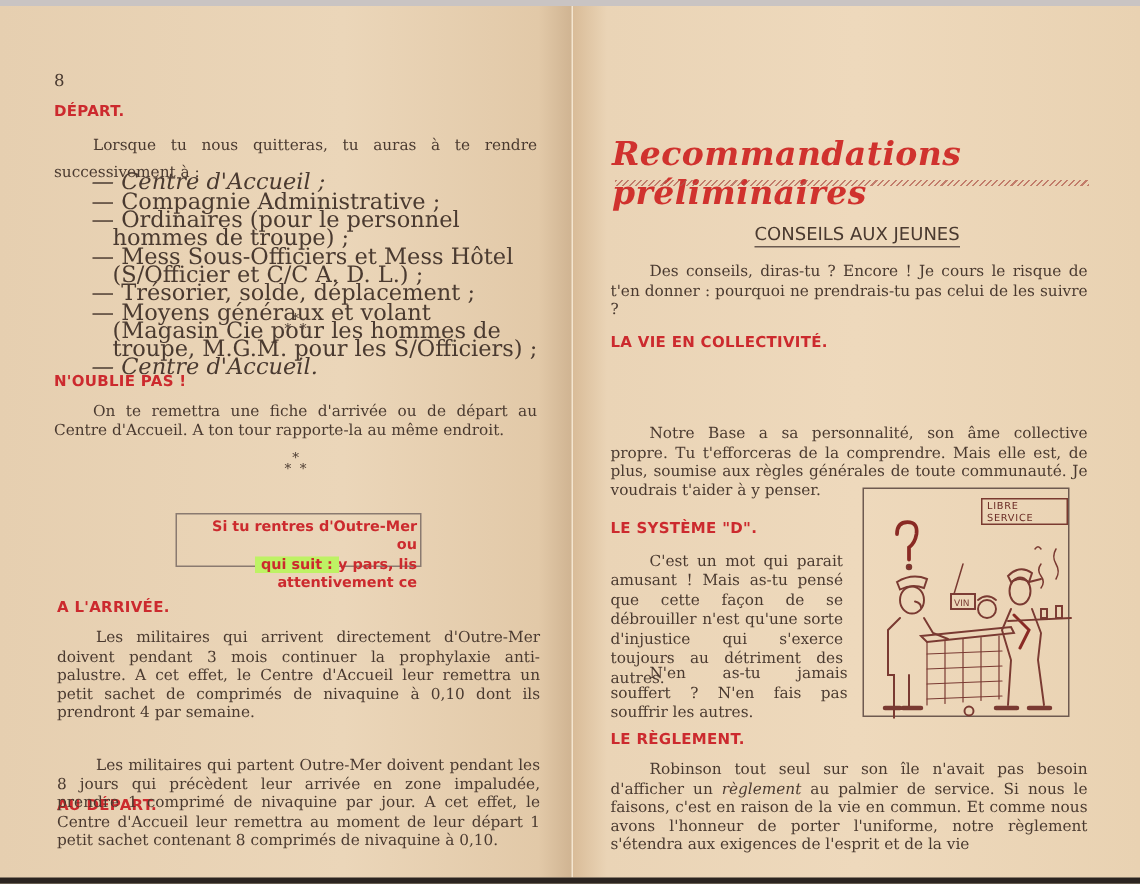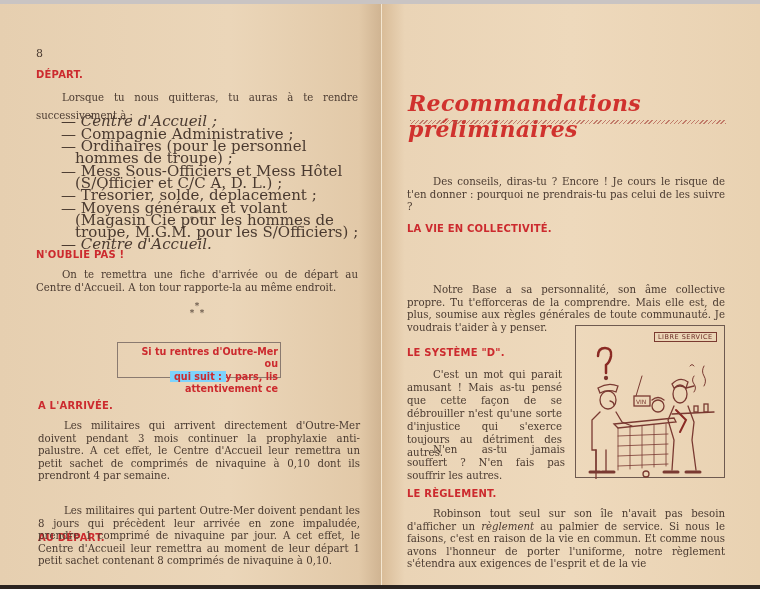--- a/index.html
+++ b/index.html
@@ -15,27 +15,27 @@
   .pageno { position: absolute; left: 36px; top: 47px; font-size: 11px; color: #4a3a30; }
   .hd { position: absolute; font-family: "DejaVu Sans", sans-serif; font-weight: bold; font-size: 10px; color: #cc2a2e; letter-spacing: 0.2px; }
   .txt { position: absolute; font-size: 10.2px; line-height: 12.6px; color: #4a3a30; text-align: justify; }
   .indent { text-indent: 26px; }
   .list { position: absolute; list-style: none; font-size: 15px; line-height: 12px; }
   .list li { padding-left: 14px; text-indent: -14px; margin-bottom: 0.5px; }
   .list li.it { font-style: italic; }
   .stars { position: absolute; font-size: 9px; line-height: 7px; text-align: center; width: 30px; }
   .callout { position: absolute; left: 117px; top: 342px; width: 164px; height: 36px; border: 1px solid #8a7a70; }
   .callout-text { position: absolute; left: 8px; top: 3px; width: 152px; font-family: "DejaVu Sans", sans-serif; font-weight: bold; font-size: 9.6px; line-height: 12.4px; color: #cc2a2e; text-align: right; }
-  .callout-last { position: absolute; left: 52px; top: 28px; padding: 0 4px; background: #7dd3fc; font-family: "DejaVu Sans", sans-serif; font-weight: bold; font-size: 9.6px; color: #cc2a2e; }
+  .callout-last { position: absolute; left: 52px; top: 28px; padding: 0 4px; background: #bef264; font-family: "DejaVu Sans", sans-serif; font-weight: bold; font-size: 9.6px; color: #cc2a2e; }
 
   .bigtitle { position: absolute; left: 408px; top: 90px; font-family: "DejaVu Serif", serif; font-style: italic; font-weight: bold; font-size: 22px; color: #d0322e; letter-spacing: 0.3px; }
   .wavy { position: absolute; left: 410px; top: 120px; width: 316px; height: 4px; background: repeating-linear-gradient(135deg, #b0564a 0 1px, transparent 1px 3px); opacity: 0.7; }
   .subtitle { position: absolute; left: 503px; top: 149px; font-family: "DejaVu Sans", sans-serif; font-size: 12px; color: #4a3a30; border-bottom: 1px solid #6a5a50; padding-bottom: 1px; }
 
-  .cartoon { position: absolute; left: 575px; top: 325px; width: 150px; height: 153px; border: 1px solid #6e5a50; }
+  .cartoon { position: absolute; left: 575px; top: 325px; width: 138px; height: 153px; border: 1px solid #6e5a50; }
   .sign { position: absolute; left: 78px; top: 6px; border: 1px solid #7a3a30; padding: 0 3px; font-family: "DejaVu Sans", sans-serif; font-size: 6.5px; color: #6a2a24; letter-spacing: 0.5px; }
   .cartoon svg { position: absolute; left: 0; top: 0; }
 </style>
 </head>
 <body>
 
 <div class="spread">
   <div class="topbar"></div>
 
   <div class="page page-left"></div>
@@ -73,20 +73,21 @@
   </div>
 
   <div class="hd" style="left:38px; top:400px;">A L'ARRIVÉE.</div>
   <div class="txt indent" style="left:38px; top:420px; width:322px;">Les militaires qui arrivent directement d'Outre-Mer doivent pendant 3 mois continuer la prophylaxie anti-palustre. A cet effet, le Centre d'Accueil leur remettra un petit sachet de comprimés de nivaquine à 0,10 dont ils prendront 4 par semaine.</div>
 
   <div class="hd" style="left:38px; top:484px;margin-top:48px;">AU DÉPART.</div>
   <div class="txt indent" style="left:38px; top:505px; width:322px;">Les militaires qui partent Outre-Mer doivent pendant les 8 jours qui précèdent leur arrivée en zone impaludée, prendre 1 comprimé de nivaquine par jour. A cet effet, le Centre d'Accueil leur remettra au moment de leur départ 1 petit sachet contenant 8 comprimés de nivaquine à 0,10.</div>
 
   <div class="bigtitle">Recommandations préliminaires</div>
   <div class="wavy"></div>
+  <div class="subtitle">CONSEILS AUX JEUNES</div>
 
   <div class="txt indent" style="left:407px; top:176px; width:318px;">Des conseils, diras-tu ? Encore ! Je cours le risque de t'en donner : pourquoi ne prendrais-tu pas celui de les suivre ?</div>
 
   <div class="hd" style="left:407px; top:223px;">LA VIE EN COLLECTIVITÉ.</div>
   <div class="txt indent" style="left:407px; top:284px; width:318px;">Notre Base a sa personnalité, son âme collective propre. Tu t'efforceras de la comprendre. Mais elle est, de plus, soumise aux règles générales de toute communauté. Je voudrais t'aider à y penser.</div>
 
   <div class="hd" style="left:407px; top:347px;">LE SYSTÈME "D".</div>
   <div class="txt indent" style="left:407px; top:368px; width:155px; line-height:13px;">C'est un mot qui parait amusant ! Mais as-tu pensé que cette façon de se débrouiller n'est qu'une sorte d'injustice qui s'exerce toujours au détriment des autres.</div>
   <div class="txt indent" style="left:407px; top:443px; width:158px; line-height:13px;">N'en as-tu jamais souffert ? N'en fais pas souffrir les autres.</div>
 

